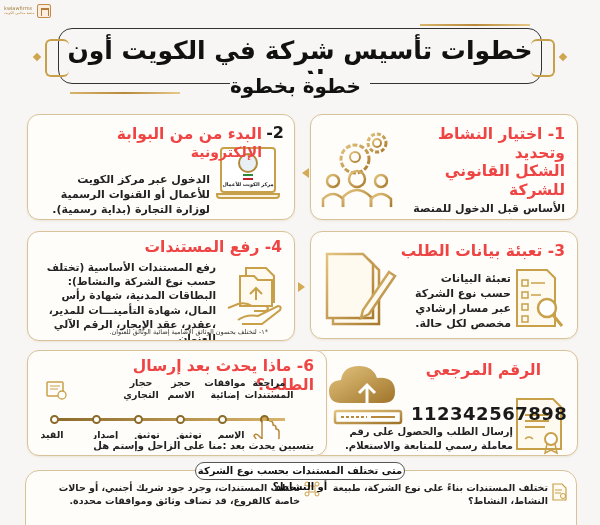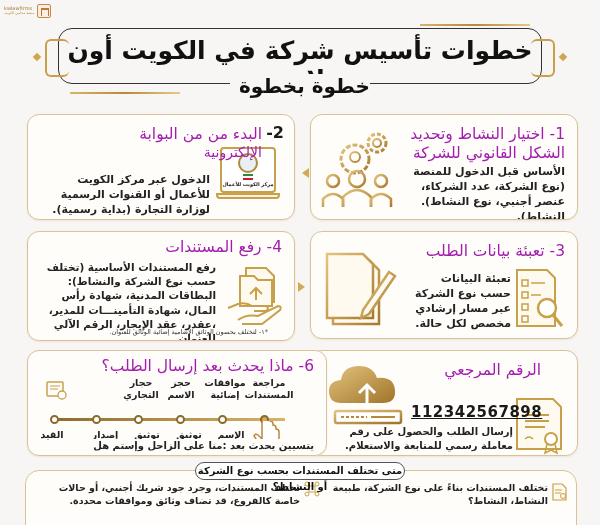--- a/index.html
+++ b/index.html
@@ -38,32 +38,32 @@
   }
   .title-frame::before { left: -14px; border-right: none; transform: skewY(0deg); }
   .title-frame::after { right: -14px; border-left: none; }
   .gold-line { position: absolute; height: 2px; background: linear-gradient(90deg, #d7b46a, #b8893a, #e6c987); }
   .diamond { position: absolute; width: 6px; height: 6px; background: #d0a550; transform: rotate(45deg); }
   .title-main {
     position: absolute; left: 0; right: 0; top: 14px; text-align: center;
     font-size: 25px; font-weight: bold; color: #111; letter-spacing: 0;
   }
   .title-sub {
-    position: absolute; left: 0; right: 0; top: 52px; text-align: right;
+    position: absolute; left: 0; right: 0; top: 52px; text-align: left;
     font-size: 20px; font-weight: bold; color: #111;
   }
 
   
   .card {
     position: absolute; background: #fffdfa;
     border: 1.5px solid #d9c29a; border-radius: 12px;
     box-shadow: 0 1px 2px rgba(180,140,80,0.15);
     overflow: hidden;
   }
-  .card h2 { font-size: 15.5px; font-weight: normal; color: #a21caf; line-height: 1.2; }
+  .card h2 { font-size: 15.5px; font-weight: bold; color: #ef4444; line-height: 1.2; }
   .card p { font-size: 11px; color: #222; line-height: 1.35; font-weight: bold; }
   .card .note { font-size: 6.5px; color: #333; font-weight: normal; }
 
   .connector {
     position: absolute; width: 0; height: 0;
     border-top: 5px solid transparent; border-bottom: 5px solid transparent;
   }
   .connector.left { border-right: 7px solid #d4aa55; }
   .connector.right { border-left: 7px solid #d4aa55; }
 
@@ -225,21 +225,21 @@
   </div>
   <svg class="icon-gold" style="right:12px; top:46px;" width="50" height="58" viewBox="0 0 50 58">
     <path d="M2 2 h36 l8 8 v42 h-44z" fill="#fffaf0" stroke="#c9a04a" stroke-width="2"></path>
     <line x1="10" y1="18" x2="34" y2="18" stroke="#c9a04a" stroke-width="2"></line>
     <line x1="10" y1="24" x2="34" y2="24" stroke="#c9a04a" stroke-width="2"></line>
     <line x1="10" y1="30" x2="30" y2="30" stroke="#c9a04a" stroke-width="2"></line>
     <path d="M10 42 q4-4 8 0" fill="none" stroke="#c9a04a" stroke-width="1.5"></path>
     <circle cx="36" cy="42" r="6" fill="#fff" stroke="#c9a04a" stroke-width="2"></circle>
     <path d="M32 47 l-2 9 l6-3 l6 3 l-2-9" fill="none" stroke="#c9a04a" stroke-width="1.5"></path>
   </svg>
-  <div style="position:absolute; left:100px; top:52px; font-size:15px; font-weight:bold; letter-spacing:0.5px; direction:ltr;text-decoration:underline;">112342567898</div>
+  <div style="position:absolute; left:100px; top:52px; font-size:18px; font-weight:bold; letter-spacing:0.5px; direction:ltr;">112342567898</div>
   <p style="position:absolute; right:64px; top:74px; width:196px; font-size:10px;">إرسال الطلب والحصول على رقم معاملة رسمي للمتابعة والاستعلام.</p>
 </div>
 <div class="connector left" style="left:302px; top:404px;"></div>
 
 <div class="card" style="left:27px; top:350px; width:300px; height:106px;">
   <div style="position:absolute; right:12px; top:6px; width:240px;">
     <h2>6- ماذا يحدث بعد إرسال الطلب؟</h2>
   </div>
   <svg class="icon-gold" style="left:18px; top:30px;" width="22" height="20" viewBox="0 0 22 20">
     <rect x="1" y="1" width="16" height="14" rx="1" fill="none" stroke="#c9a04a" stroke-width="1.5"></rect>

